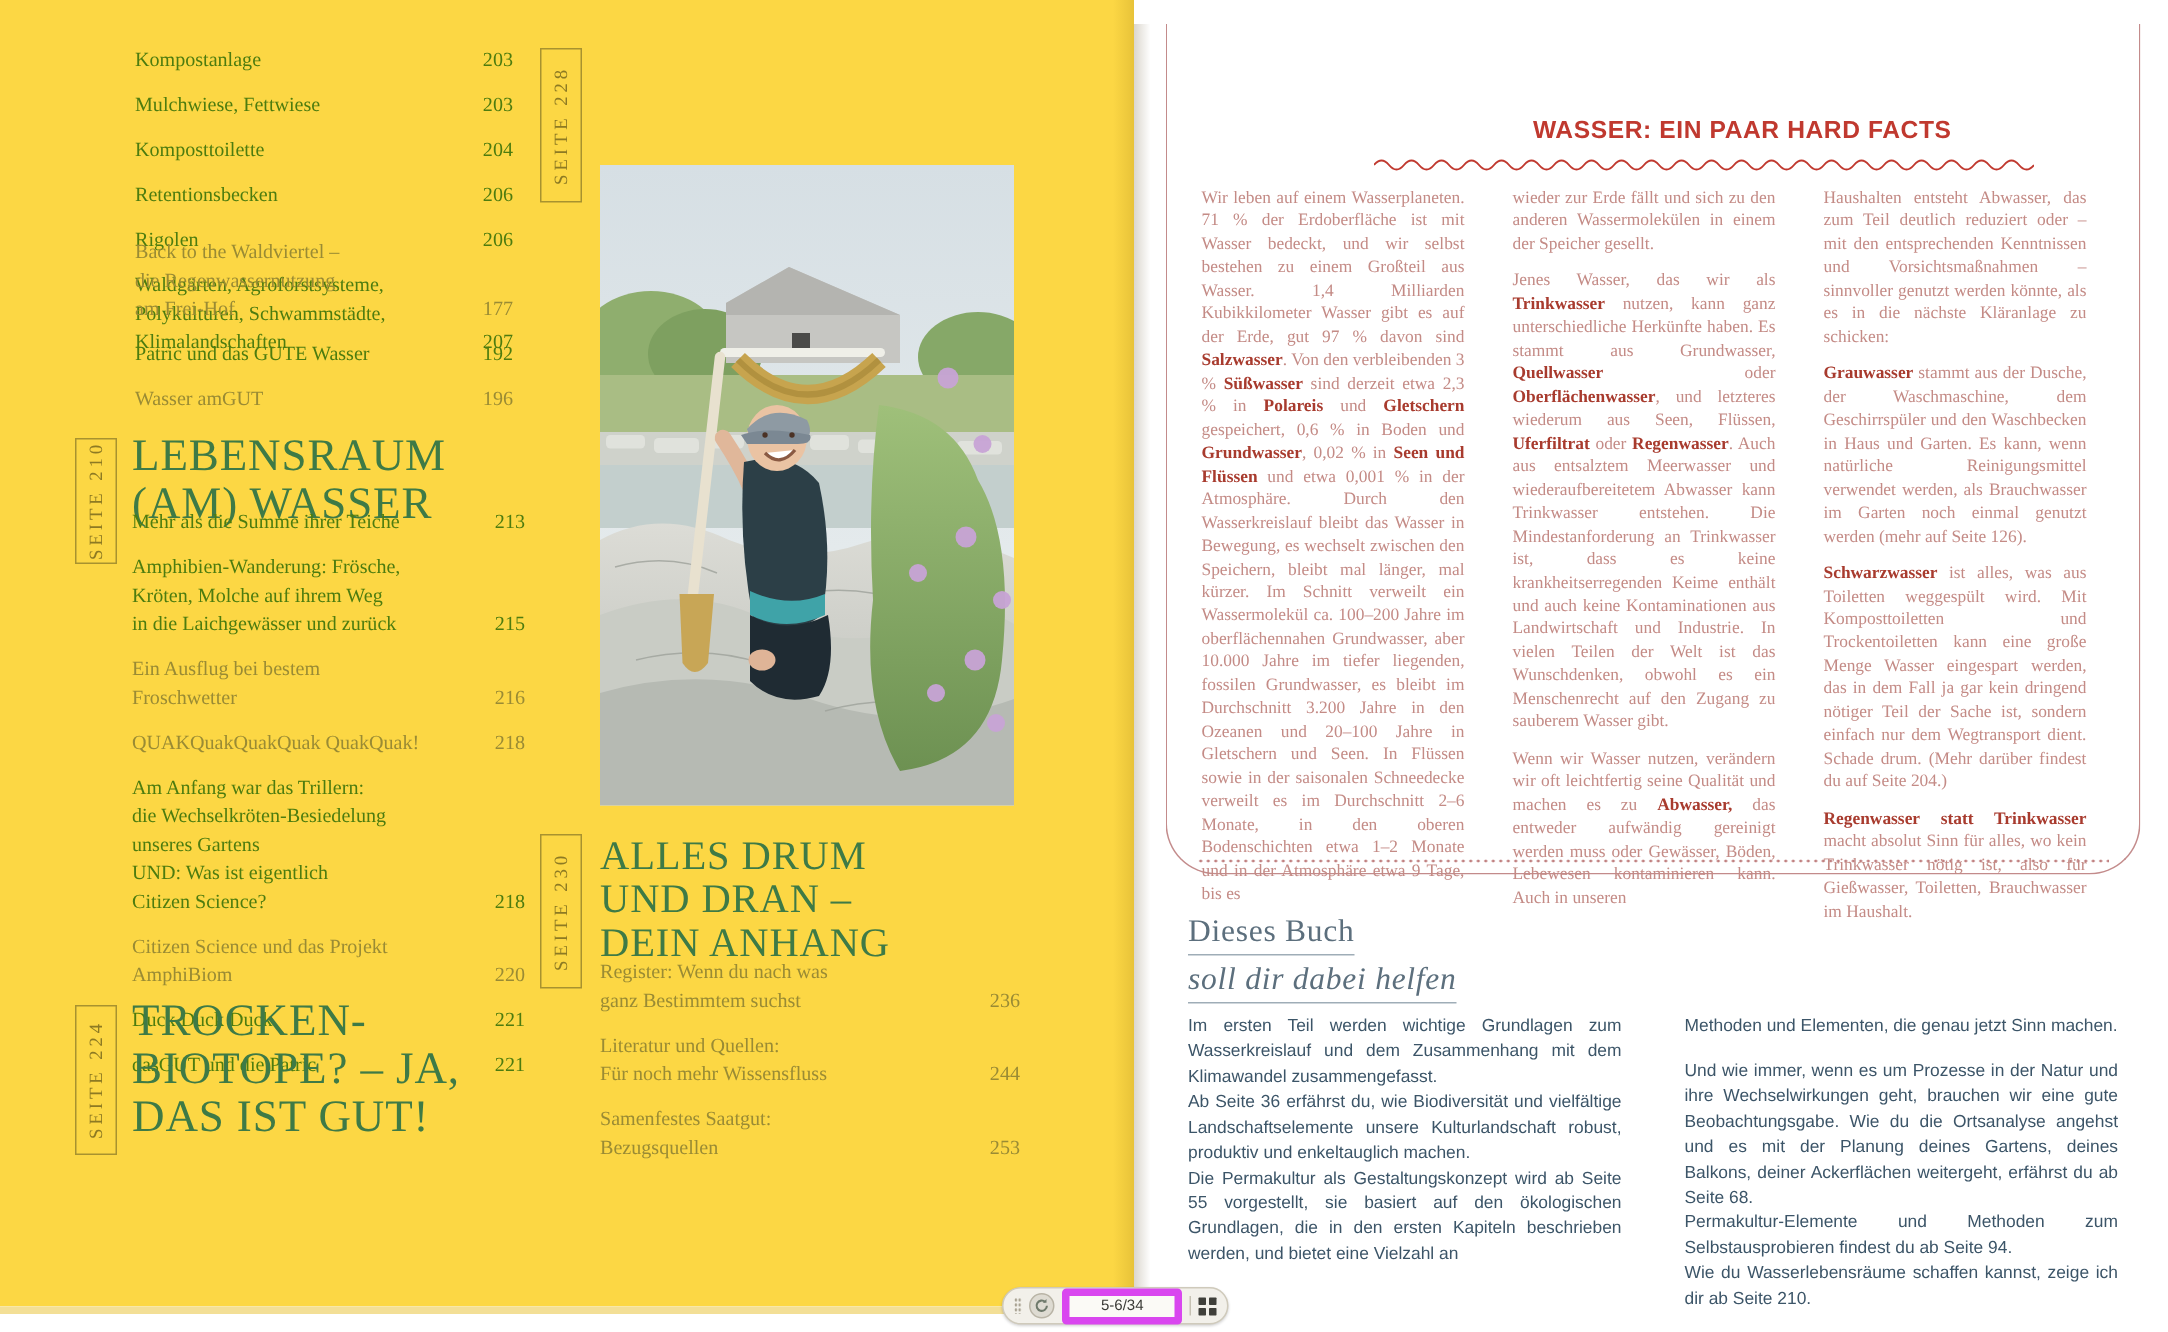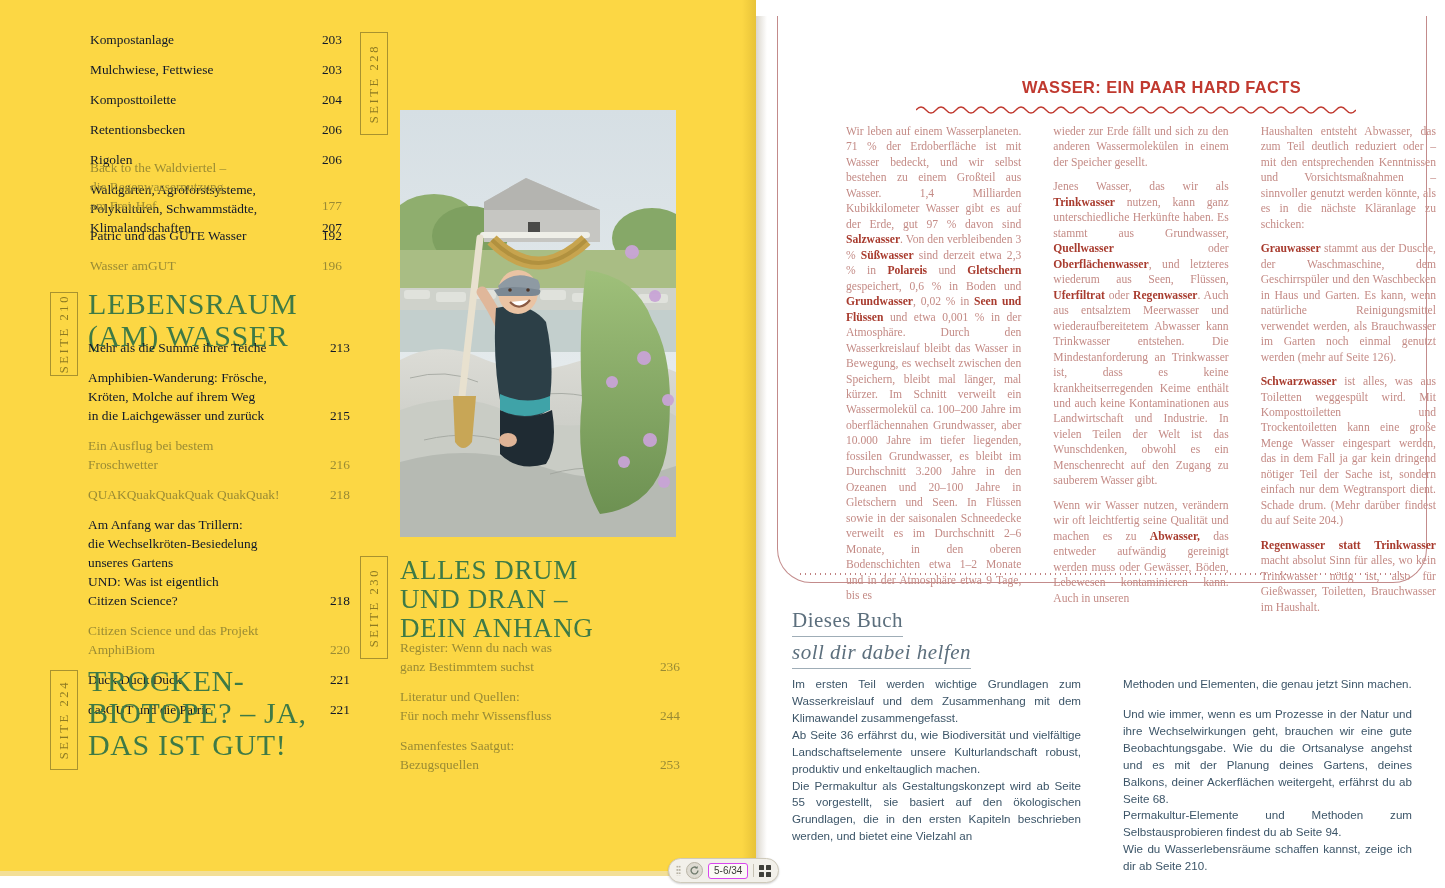--- a/index.html
+++ b/index.html
@@ -35,21 +35,21 @@
   .toc-block { position: absolute; }
   .toc-row {
     display: flex;
     align-items: flex-start;
     font-size: 13.4px;
     line-height: 1.42;
     margin-bottom: 4px;
   }
   .toc-row .t { flex: 1 1 auto; padding-right: 8px; }
   .toc-row .p { flex: 0 0 auto; width: 34px; text-align: right; }
-  .clr-dark  { color: #0f172a; }
+  .clr-dark  { color: #4d7c0f; }
   .clr-olive { color: #9a8b34; }
 
   .toc-row.multi .p { align-self: flex-end; }
   .toc-group { margin-bottom: 11px; }
 
   
   .sec-head {
     font-family: "Liberation Serif", serif;
     color: #3e7a46;
     font-size: 30px;
@@ -133,21 +133,20 @@
     left: 160px; right: 72px; top: 88px;
     height: 10px;
   }
 
   .facts-cols {
     position: absolute;
     left: 45px; top: 108px;
     width: 590px;
     display: flex;
     gap: 32px;
-    margin-left: 45px;
   }
   .facts-col {
     flex: 1 1 0;
     font-family: "Liberation Serif", serif;
     font-size: 11.6px;
     line-height: 1.335;
     color: #c48b86;
     text-align: justify;
     hyphens: auto;
   }
@@ -225,23 +224,23 @@
     border-radius: 50%;
     background: #dedbd2;
     border: 1px solid #b9b4a6;
     display: flex; align-items: center; justify-content: center;
   }
   .tb-pages {
     font-family: "Liberation Sans", sans-serif;
     font-size: 10px;
     color: #3a3a36;
     background: #fbfaf6;
-    border: 1px solid #d946ef;
+    border: 5px solid #d946ef;
     border-radius: 3px;
-    padding: 1px 5px;
+    padding: 1px 21px;
     line-height: 1.2;
   }
   .tb-sep { width: 1px; height: 13px; background: #c6c1b3; }
   .tb-grid {
     display: grid;
     grid-template-columns: 5px 5px;
     grid-template-rows: 5px 5px;
     gap: 2px;
   }
   .tb-grid i { background: #3f3f3a; display: block; border-radius: 0.5px; }

